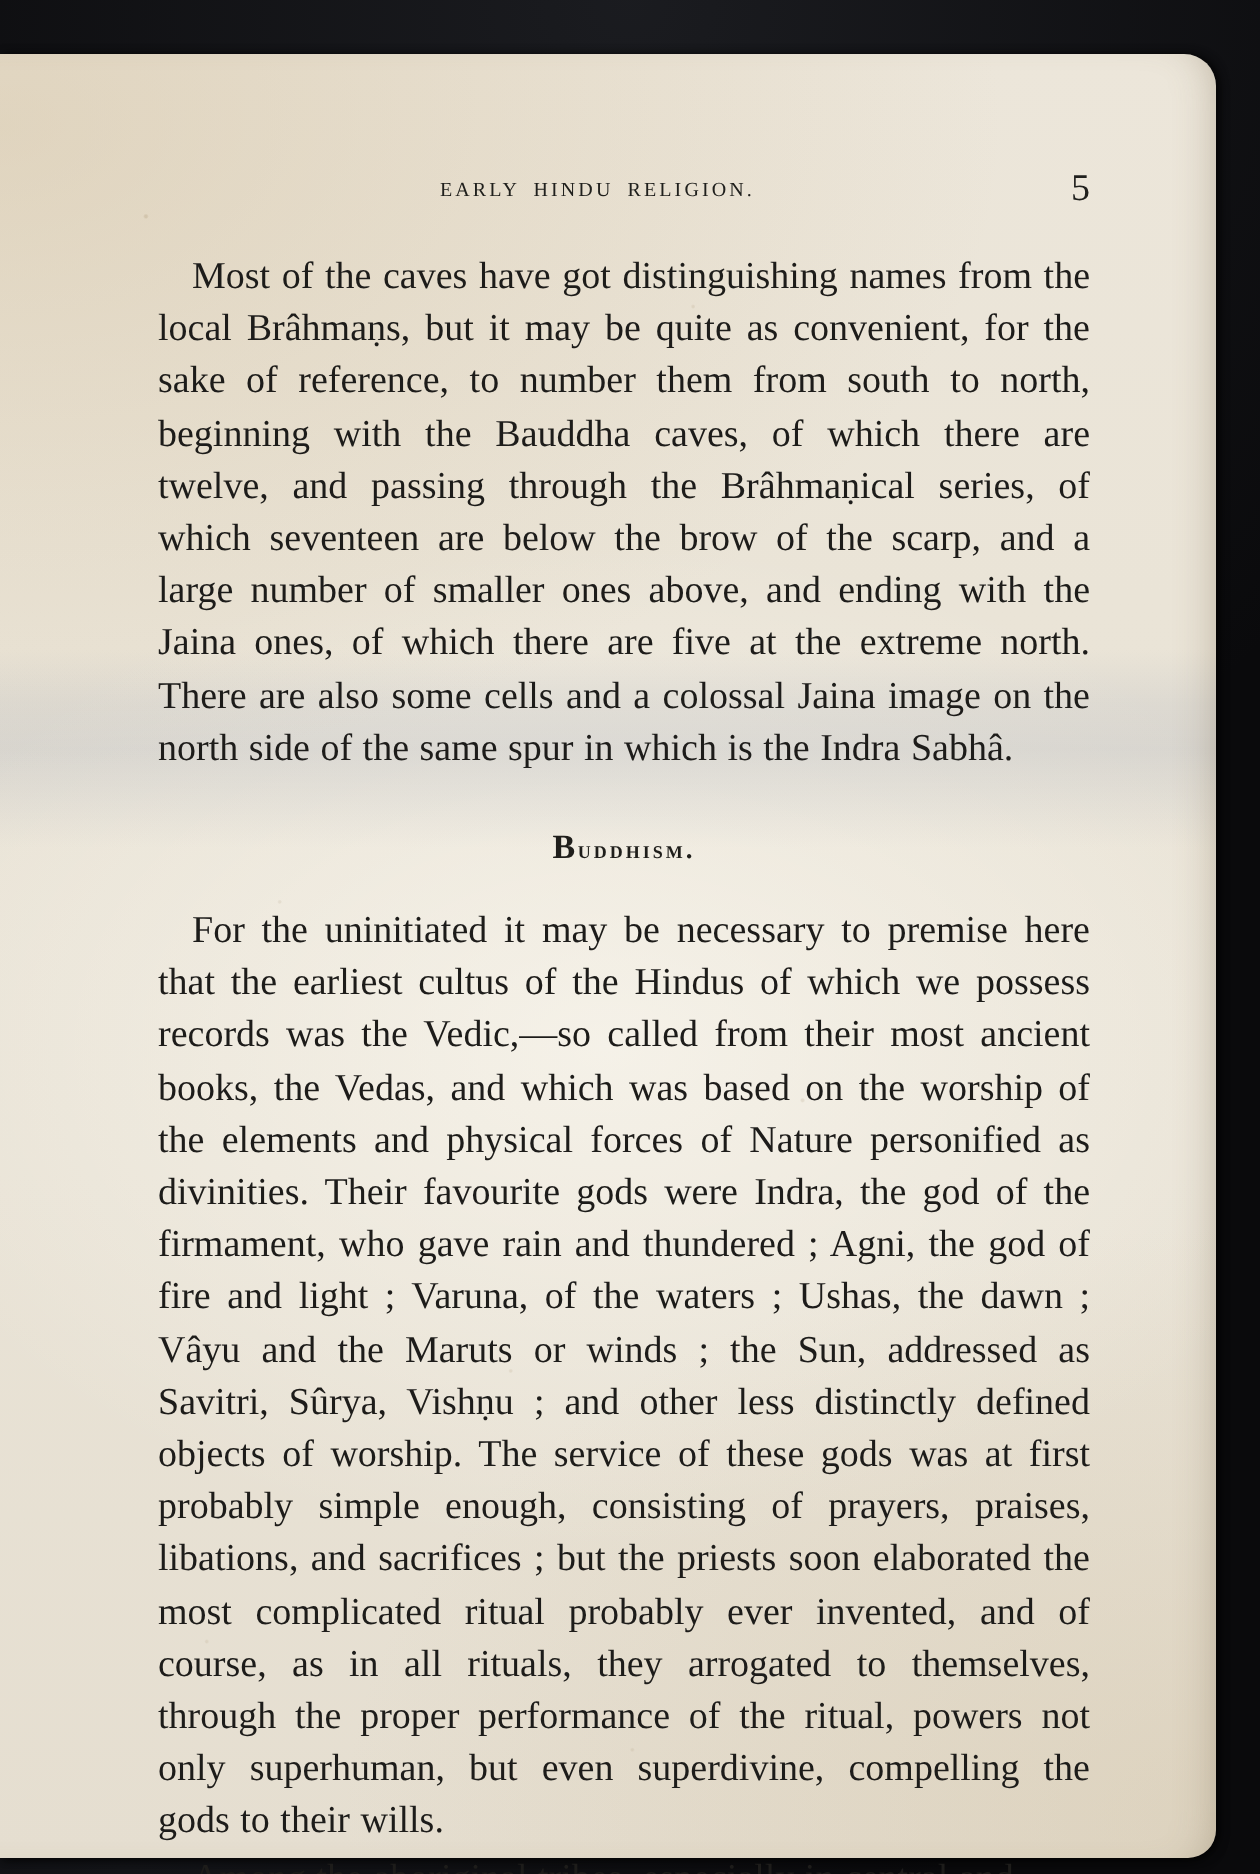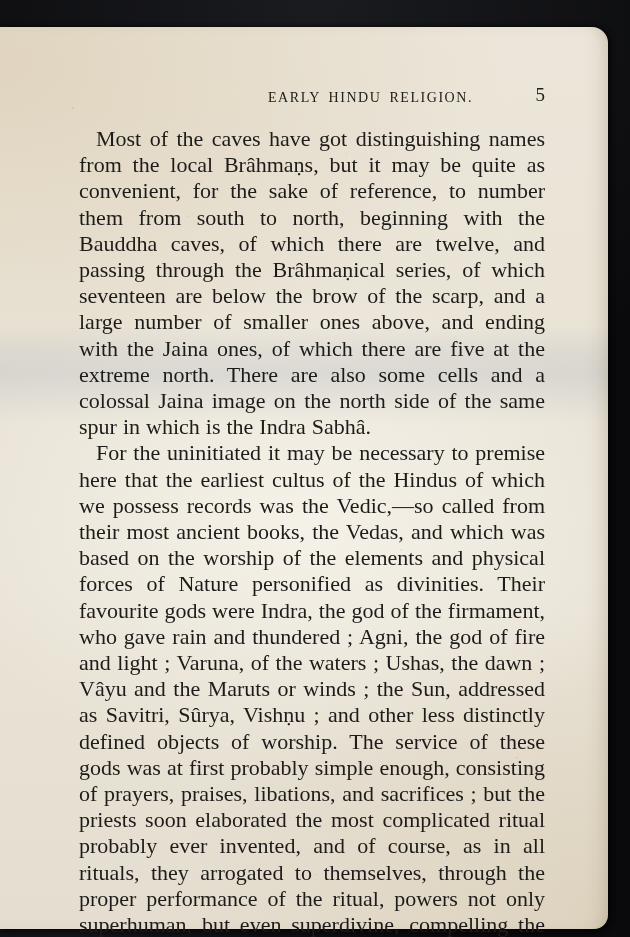--- a/index.html
+++ b/index.html
@@ -92,46 +92,45 @@
     position: absolute;
     left: 79px;
     top: 63px;
     width: 466px;
     height: 22px;
   }
   .runhead-title {
     position: absolute;
     left: 141px;
     top: 0;
-    font-size: 14px;
+    font-size: 10px;
     letter-spacing: 1.55px;
     word-spacing: 3px;
     font-variant: small-caps;
     text-transform: uppercase;
     color: #20201d;
-    margin-left: 48px;
   }
   .runhead-folio {
     position: absolute;
     right: 0;
     top: -6px;
     font-size: 19px;
     color: #20201d;
   }
 
   
   #textblock {
     position: absolute;
     left: 79px;
     top: 99px;
     width: 466px;
   }
   p.body {
     margin: 0;
-    font-size: 22px;
+    font-size: 19px;
     line-height: 26.2px;
     text-align: justify;
     text-align-last: left;
     word-spacing: .5px;
     color: #1d1c1a;
     text-rendering: optimizeLegibility;
   }
   p.body.indent {
     text-indent: 17px;
   }
@@ -164,20 +163,23 @@
 
     <div id="runhead">
       <span class="runhead-title">EARLY HINDU RELIGION.</span>
       <span class="runhead-folio">5</span>
     </div>
 
     <div id="textblock">
 
       <p class="body indent">Most of the caves have got distinguishing names from the local Brâhmaṇs, but it may be quite as convenient, for the sake of reference, to number them from south to north, beginning with the Bauddha caves, of which there are twelve, and passing through the Brâhmaṇical series, of which seventeen are below the brow of the scarp, and a large number of smaller ones above, and ending with the Jaina ones, of which there are five at the extreme north. There are also some cells and a colossal Jaina image on the north side of the same spur in which is the Indra Sabhâ.</p>
 
+      <h2 class="sectionhead">
+        <span class="cap">B</span><span>uddhism.</span>
+      </h2>
 
       <p class="body indent"><span>For the uninitiated it may be necessary to premise here that the earliest cultus of the Hindus of which we possess records was the Vedic,—so called from their most ancient books, the </span><span class="it">Vedas</span><span>, and which was based on the worship of the elements and physical forces of Nature personified as divinities.  Their favourite gods were Indra, the god of the firmament, who gave rain and thundered ; Agni, the god of fire and light ; Varuna, of the waters ; Ushas, the dawn ; Vâyu and the Maruts or winds ; the Sun, addressed as Savitri, Sûrya, Vishṇu ; and other less distinctly defined objects of worship.  The service of these gods was at first probably simple enough, consisting of prayers, praises, libations, and sacrifices ; but the priests soon elaborated the most complicated ritual probably ever invented, and of course, as in all rituals, they arrogated to themselves, through the proper performance of the ritual, powers not only superhuman, but even superdivine, compelling the gods to their wills.</span></p>
 
       <p class="body lastpara">Among the aboriginal tribes, especially in central and</p>
 
     </div>
   </div>
 </div>
 
 </body></html>

